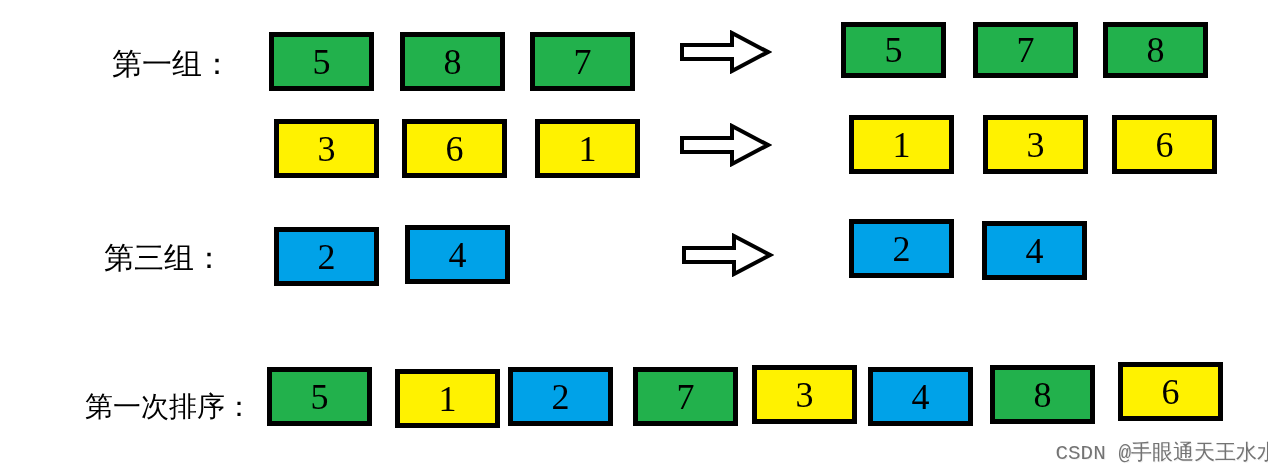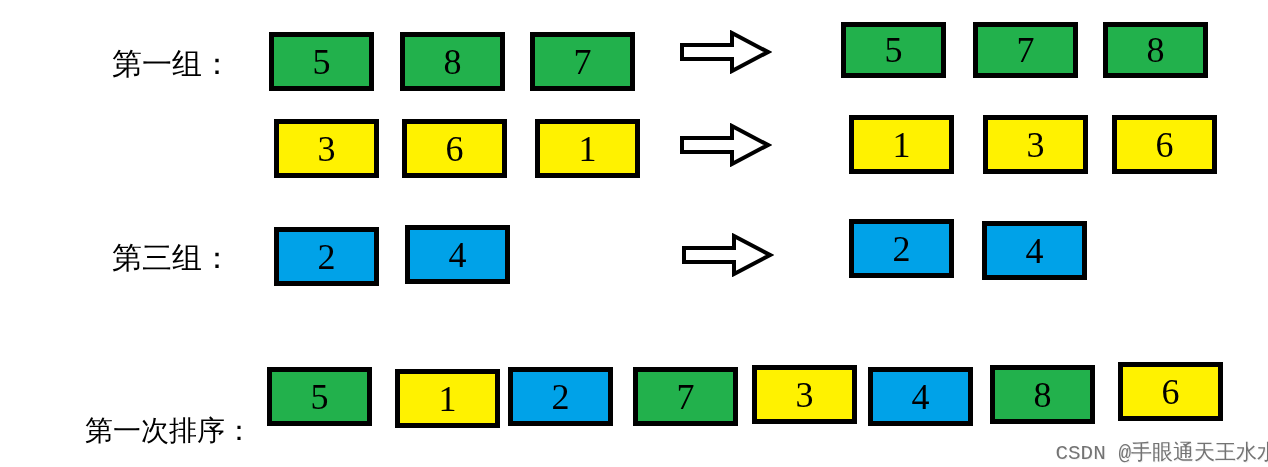--- a/index.html
+++ b/index.html
@@ -50,32 +50,32 @@
   <div class="box yellow" style="left:535px; top:119px">1</div>
   <div class="arrow" style="left:680px; top:123px">
     <svg viewBox="0 0 92 44">
         <polygon points="2,15 52,15 52,3 88,22 52,41 52,29 2,29" fill="#FFFFFF" stroke="#000000" stroke-width="4" stroke-linejoin="miter"></polygon>
       </svg>
   </div>
   <div class="box yellow" style="left:849px; top:115px">1</div>
   <div class="box yellow" style="left:983px; top:115px">3</div>
   <div class="box yellow" style="left:1112px; top:115px">6</div>
 
-  <div class="grp-label" style="left:112px; top:238px">第三组：</div>
+  <div class="grp-label" style="left:104px; top:238px">第三组：</div>
   <div class="box blue" style="left:274px; top:227px">2</div>
   <div class="box blue" style="left:405px; top:225px">4</div>
   <div class="arrow" style="left:682px; top:233px">
     <svg viewBox="0 0 92 44">
         <polygon points="2,15 52,15 52,3 88,22 52,41 52,29 2,29" fill="#FFFFFF" stroke="#000000" stroke-width="4" stroke-linejoin="miter"></polygon>
       </svg>
   </div>
   <div class="box blue" style="left:849px; top:219px">2</div>
   <div class="box blue" style="left:982px; top:221px">4</div>
 
-  <div class="grp-label" style="left:85px; top:412px; font-size:28px">第一次排序：</div>
+  <div class="grp-label" style="left:85px; top:388px; font-size:28px">第一次排序：</div>
   <div class="box green" style="left:267px;  top:367px">5</div>
   <div class="box yellow" style="left:395px;  top:369px">1</div>
   <div class="box blue" style="left:508px;  top:367px">2</div>
   <div class="box green" style="left:633px;  top:367px">7</div>
   <div class="box yellow" style="left:752px;  top:365px">3</div>
   <div class="box blue" style="left:868px;  top:367px">4</div>
   <div class="box green" style="left:990px;  top:365px">8</div>
   <div class="box yellow" style="left:1118px; top:362px">6</div>
 
   <div class="watermark">CSDN @手眼通天王水水</div>

